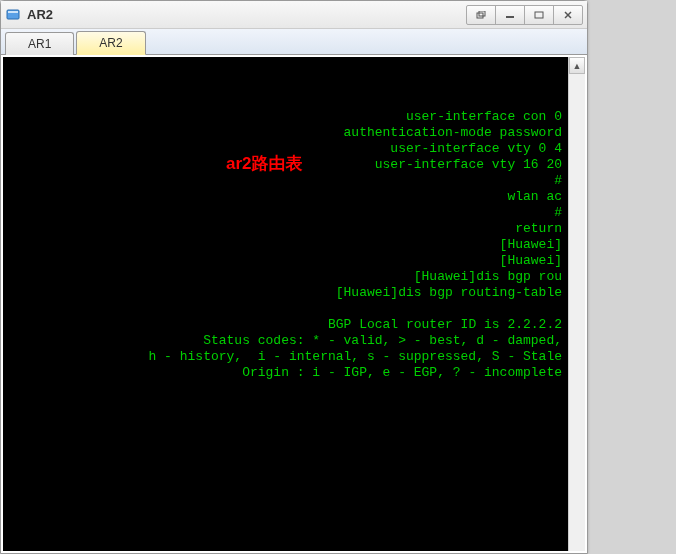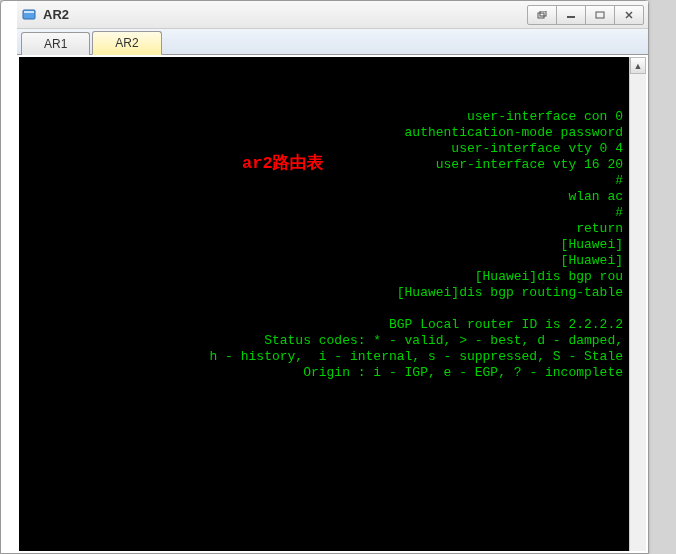--- a/index.html
+++ b/index.html
@@ -4,29 +4,28 @@
   <style>
     * { margin: 0; padding: 0; box-sizing: border-box; }
     body {
       font-family: Tahoma, Arial, sans-serif;
       background: #d4d4d4;
       width: 676px;
       height: 554px;
       overflow: hidden;
     }
     .window {
-      width: 649px;
+      width: 588px;
       height: 554px;
       background: #fff;
       border: 1px solid #999;
       border-radius: 4px 4px 0 0;
       box-shadow: 0 0 3px rgba(0,0,0,0.2);
       display: flex;
       flex-direction: column;
-      padding-left: 16px;
     }
     .titlebar {
       height: 28px;
       background: linear-gradient(#f8f8f8, #e8e8e8);
       border-bottom: 1px solid #ccc;
       display: flex;
       align-items: center;
       padding: 0 4px;
     }
     .titlebar-icon {
@@ -121,21 +120,21 @@
       align-items: center;
       justify-content: center;
       font-size: 9px;
       color: #555;
       cursor: pointer;
     }
     .scroll-track { flex: 1; background: #f0f0f0; }
     .annotation {
       position: absolute;
       color: #ff0000;
-      font-family: Liberation Mono, monospace;
+      font-family: Liberation Sans, sans-serif;
       font-size: 17px;
       font-weight: bold;
       left: 223px;
       top: 99px;
     }
     .tline { white-space: pre; text-align: right; }
   </style>
 </head>
 <body>
 

